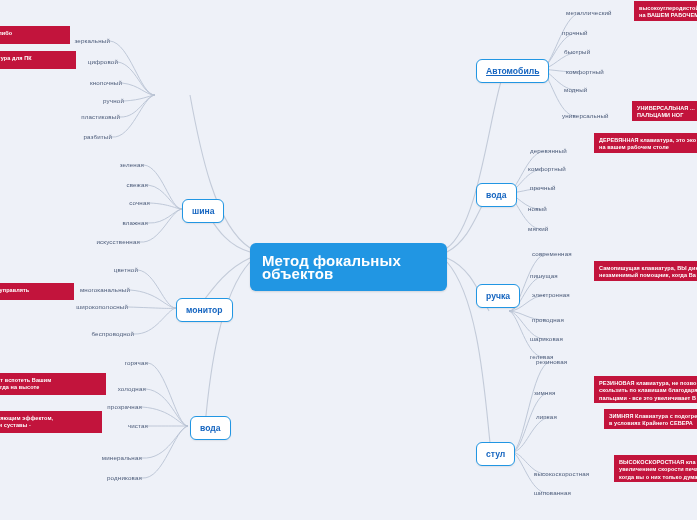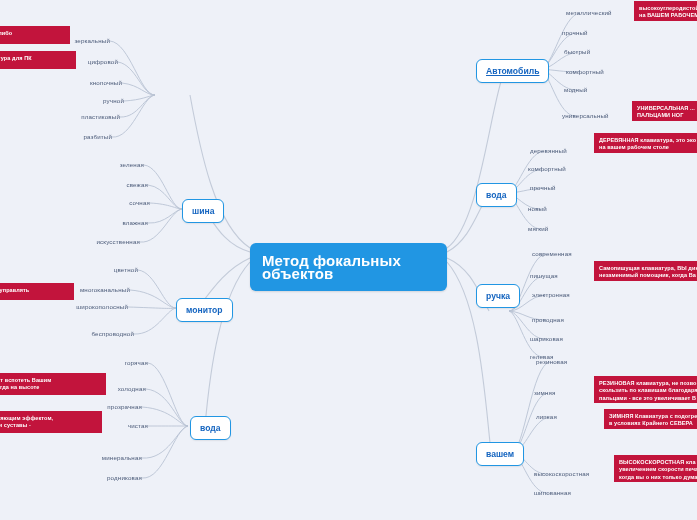--- a/index.html
+++ b/index.html
@@ -199,21 +199,21 @@
     <span>ручка</span>
   </div>
   <div class="node leaf r" style="left:532px;top:250px;width:78px;">современная</div>
   <div class="node leaf r" style="left:530px;top:272px;width:70px;">пишущая</div>
   <div class="node leaf r" style="left:532px;top:291px;width:76px;">электронная</div>
   <div class="node leaf r" style="left:532px;top:316px;width:72px;">проводная</div>
   <div class="node leaf r" style="left:530px;top:335px;width:74px;">шариковая</div>
   <div class="node leaf r" style="left:530px;top:353px;width:70px;">гелевая</div>
 
   <div class="node branch" style="left:476px;top:442px;">
-    <span>вашем</span>
+    <span>стул</span>
   </div>
   <div class="node leaf r" style="left:536px;top:358px;width:74px;">резиновая</div>
   <div class="node leaf r" style="left:534px;top:389px;width:70px;">зимняя</div>
   <div class="node leaf r" style="left:536px;top:413px;width:70px;">липкая</div>
   <div class="node leaf r" style="left:534px;top:470px;width:86px;">высокоскоростная</div>
   <div class="node leaf r" style="left:534px;top:489px;width:80px;">шипованная</div>
 
   <div class="node callout" style="left:-30px;top:26px;width:100px;height:18px;">а какую либо</div>
   <div class="node callout" style="left:-42px;top:51px;width:118px;height:18px;">рная клавиатура для ПК</div>
   <div class="node callout" style="left:-34px;top:283px;width:108px;height:17px;">ой можно управлять</div>

